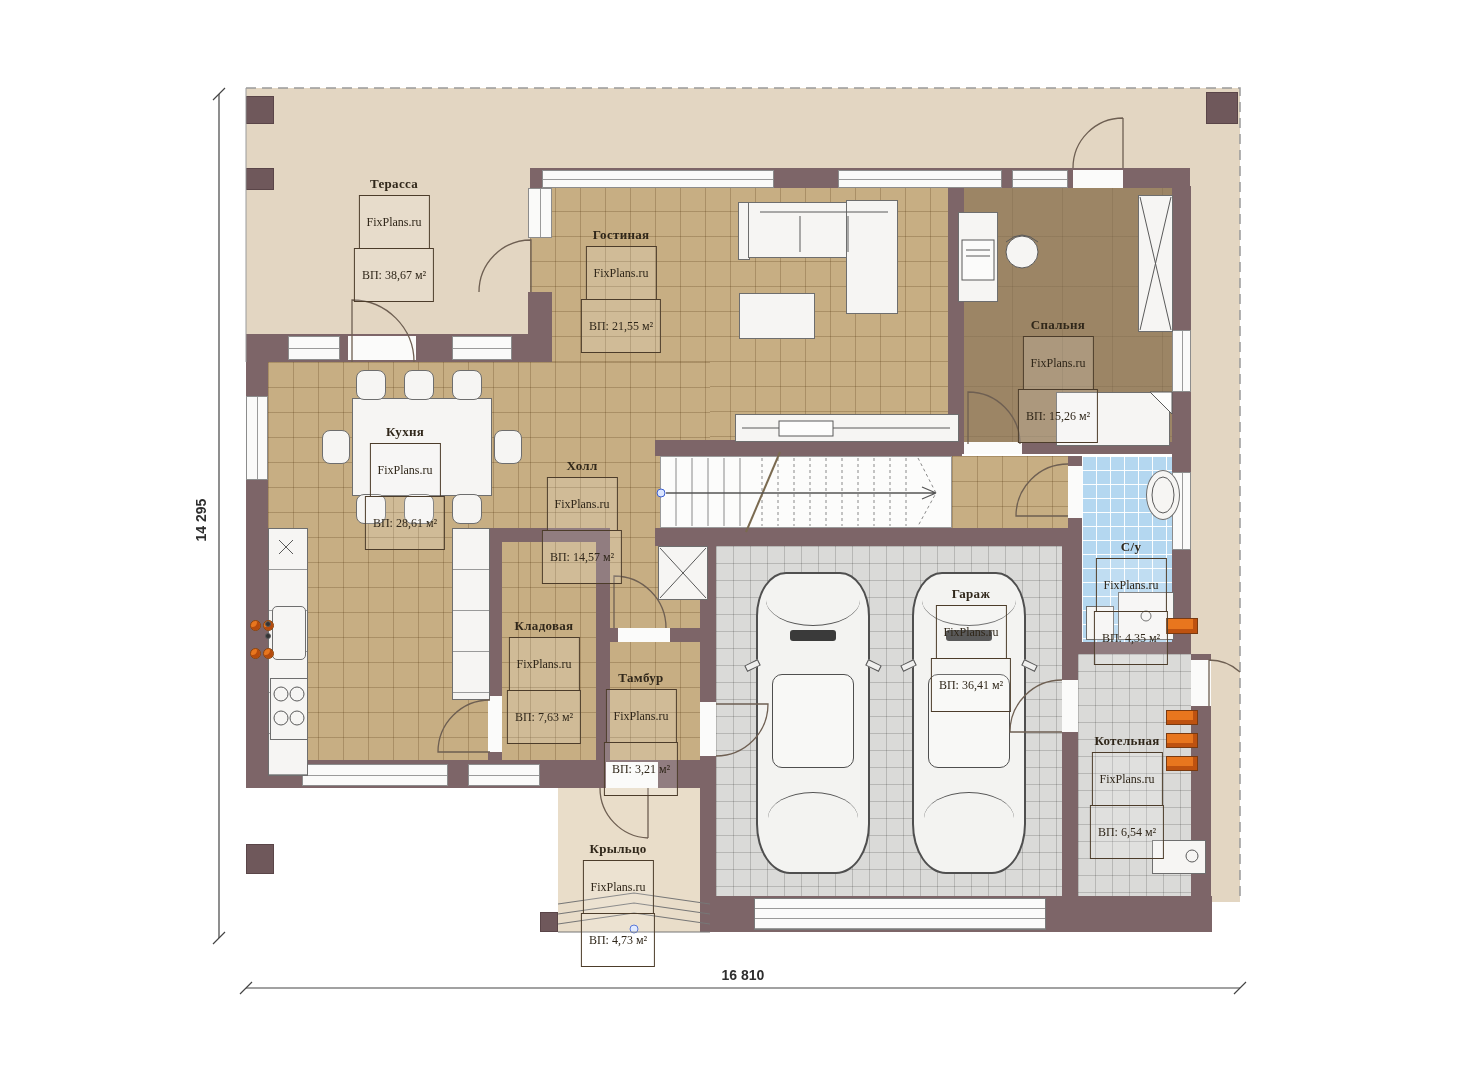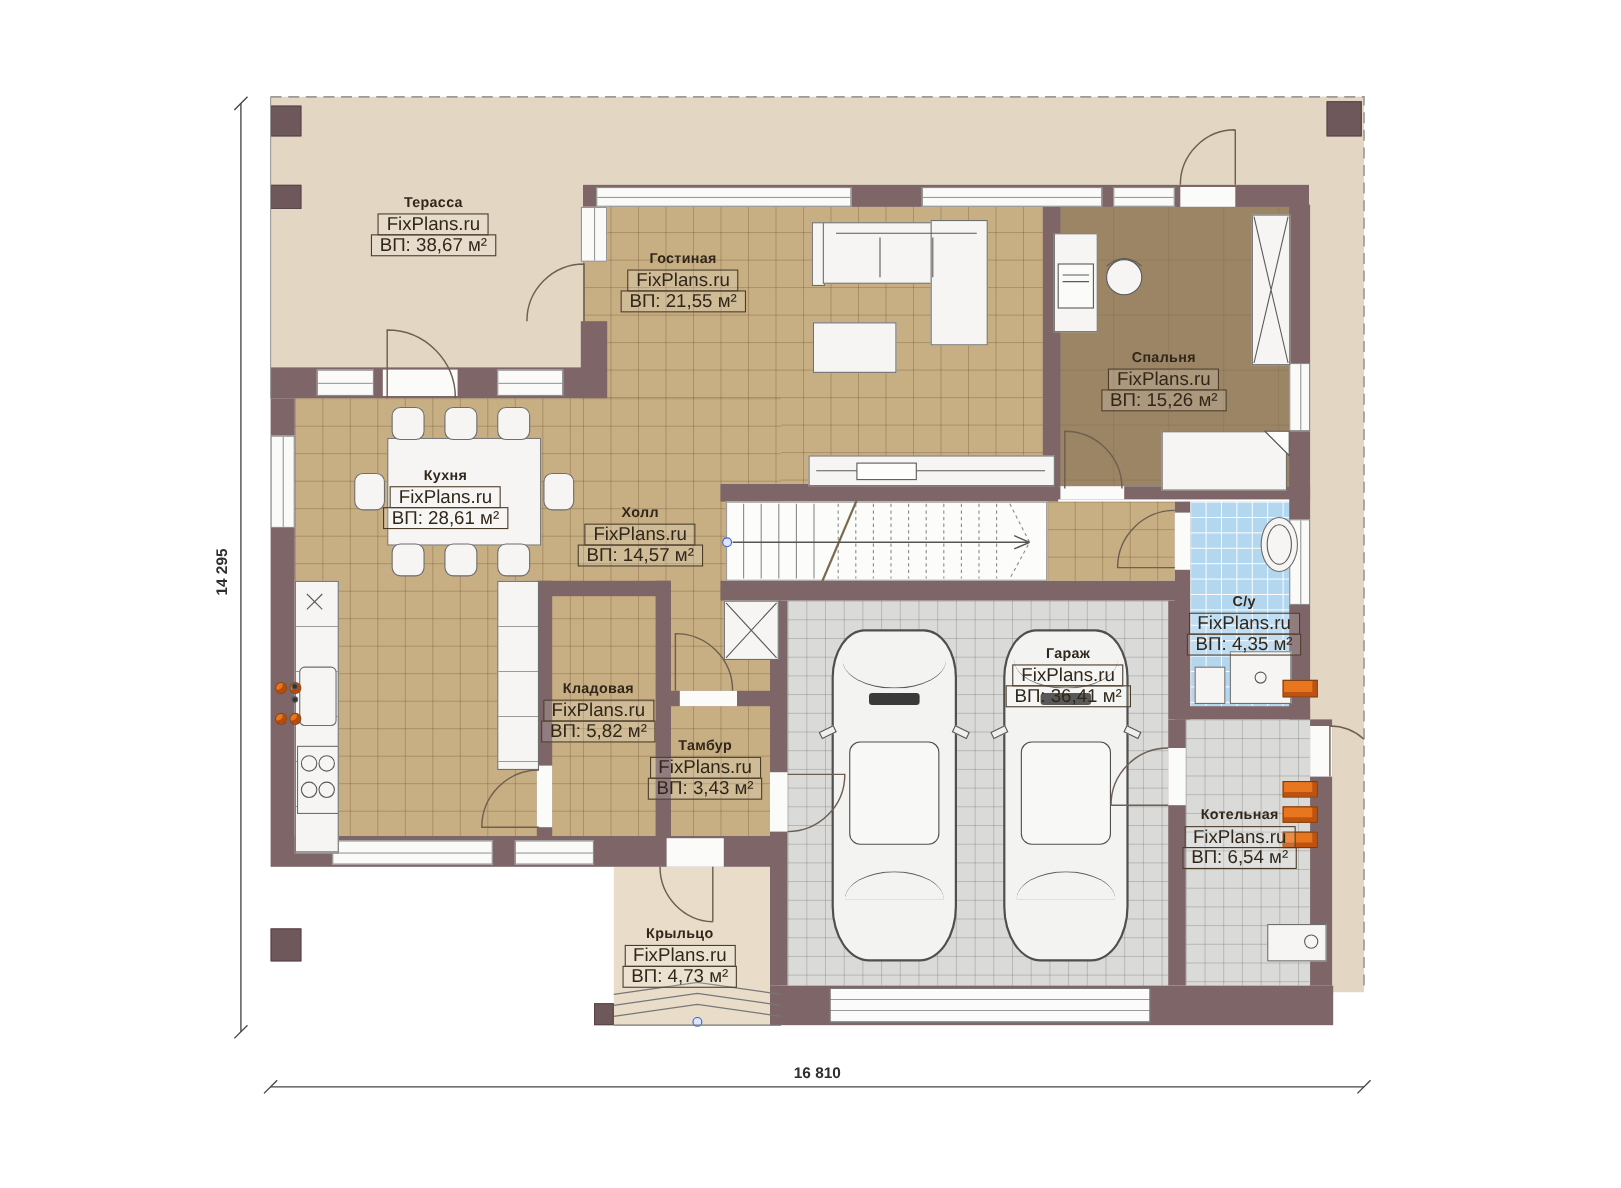--- a/index.html
+++ b/index.html
@@ -47,24 +47,24 @@
     border-radius:30px 30px 34px 34px / 44px 44px 50px 50px; }
   .car .hood { position:absolute; left:8px; right:8px; top:26px; height:26px; border-bottom:1px solid #555;
     border-radius:0 0 50% 50% / 0 0 100% 100%; }
   .car .sr { position:absolute; left:32px; top:56px; width:46px; height:11px; background:#3a3a3a; border-radius:3px; }
   .car .mir-l { position:absolute; left:-13px; top:88px; width:15px; height:7px; background:#efefee; border:1px solid #555; transform:rotate(-26deg); }
   .car .mir-r { position:absolute; right:-13px; top:88px; width:15px; height:7px; background:#efefee; border:1px solid #555; transform:rotate(26deg); }
   .car .cab { position:absolute; left:14px; right:14px; top:100px; bottom:104px; border:1px solid #4f4f4f; border-radius:10px; background:#f8f8f6; }
   .car .rw { position:absolute; left:10px; right:10px; bottom:54px; height:26px; border-top:1px solid #555;
     border-radius:50% 50% 0 0 / 100% 100% 0 0; }
   
-  .label { position:absolute; transform:translateX(-50%); text-align:center; color:#30271a; z-index:40; }
+  .label { position:absolute; transform:translateX(-50%); text-align:center; color:#30271a; z-index:40;font-family:Liberation Serif, serif; }
   .label .t { font-weight:bold; font-size:13px; letter-spacing:.3px; margin-bottom:3px; white-space:nowrap; }
   .label .bx { display:block; width:max-content; margin:0 auto; border:1px solid #4c3c2a;
-    background:rgba(255,255,255,.16); font-size:17px; line-height:16px; padding:1px 7px; white-space:nowrap; }
+    background:rgba(255,255,255,.16); font-size:12px; line-height:16px; padding:18px 7px; white-space:nowrap; }
   .label .bx + .bx { margin-top:-1px; }
   svg.overlay { position:absolute; left:0; top:0; z-index:30; pointer-events:none; }
   .z1{z-index:1}.z2{z-index:2}.z3{z-index:3}.z4{z-index:4}
 </style>
 </head>
 <body>
 
 <div id="plan">
 
   <div class="abs cream z1" style="left:246px;top:88px;width:284px;height:274px"></div>
@@ -288,26 +288,26 @@
     <div class="bx">ВП: 14,57 м²</div>
   </div>
   <div class="label" style="left:1131px;top:539px">
     <div class="t">С/у</div>
     <div class="bx">FixPlans.ru</div>
     <div class="bx">ВП: 4,35 м²</div>
   </div>
   <div class="label" style="left:544px;top:618px">
     <div class="t">Кладовая</div>
     <div class="bx">FixPlans.ru</div>
-    <div class="bx">ВП: 5,82 м²</div>
+    <div class="bx">ВП: 7,63 м²</div>
   </div>
   <div class="label" style="left:641px;top:670px">
     <div class="t">Тамбур</div>
     <div class="bx">FixPlans.ru</div>
-    <div class="bx">ВП: 3,43 м²</div>
+    <div class="bx">ВП: 3,21 м²</div>
   </div>
   <div class="label" style="left:971px;top:586px">
     <div class="t">Гараж</div>
     <div class="bx">FixPlans.ru</div>
     <div class="bx">ВП: 36,41 м²</div>
   </div>
   <div class="label" style="left:1127px;top:733px">
     <div class="t">Котельная</div>
     <div class="bx">FixPlans.ru</div>
     <div class="bx">ВП: 6,54 м²</div>

